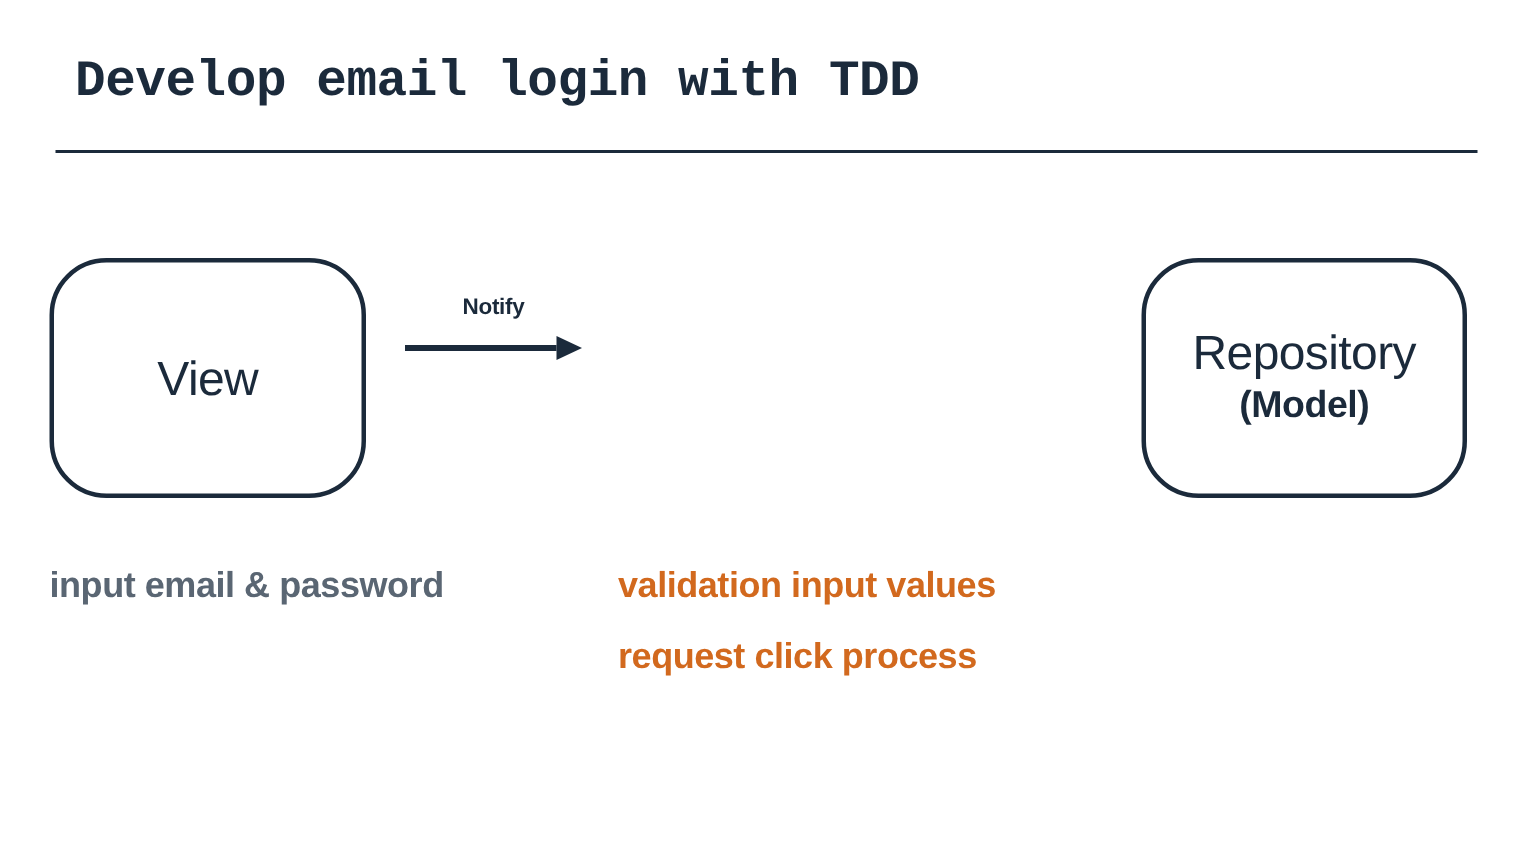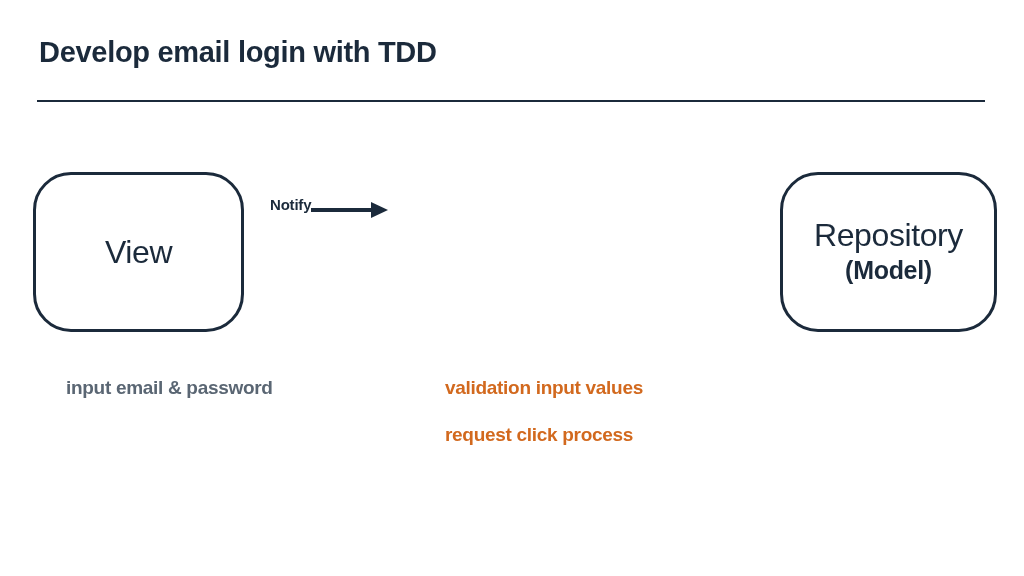--- a/index.html
+++ b/index.html
@@ -15,26 +15,27 @@
   .slide {
     position: relative;
     width: 1024px;
     height: 576px;
     background: var(--bg);
     overflow: hidden;
   }
 
   .title {
     position: absolute;
-    left: 39px;
+    left: 50px;
     top: 36px;
-    font-size: 29px;
+    font-size: 34px;
     font-weight: 700;
     letter-spacing: -0.3px;
     color: var(--navy);
+    font-family: Liberation Mono, monospace;
   }
 
   .divider {
     position: absolute;
     left: 37px;
     top: 100px;
     width: 948px;
     height: 2px;
     background: var(--navy);
   }
@@ -47,39 +48,40 @@
     border-radius: 38px;
     background: var(--bg);
     display: flex;
     flex-direction: column;
     align-items: center;
     justify-content: center;
     color: var(--navy);
   }
   .box-view      { left: 33px;  width: 211px; }
   .box-presenter { left: 405px; width: 217px; }
-  .box-repository{ left: 780px; width: 217px; }
+  .box-repository{ left: 761px; width: 217px; }
 
   .box-label {
     font-size: 32px;
     font-weight: 400;
     letter-spacing: -0.4px;
     line-height: 1.15;
   }
   .box-sublabel {
     font-size: 25px;
     font-weight: 700;
     letter-spacing: -0.3px;
     line-height: 1.3;
   }
 
   .arrow {
     position: absolute;
     top: 196px;
     display: flex;
+    flex-direction: column;
     align-items: center;
   }
   .arrow-notify  { left: 270px; width: 118px; }
   .arrow-request { left: 638px; width: 120px; }
 
   .arrow-label {
     font-size: 15px;
     font-weight: 700;
     letter-spacing: -0.2px;
     color: var(--c);
@@ -98,25 +100,24 @@
   .arrow-head {
     width: 0;
     height: 0;
     border-left: 17px solid var(--c);
     border-top: 8px solid transparent;
     border-bottom: 8px solid transparent;
   }
 
   .note {
     position: absolute;
-    font-size: 19px;
+    font-size: 24px;
     font-weight: 600;
     letter-spacing: -0.3px;
     white-space: nowrap;
-    margin-left: 33px;
   }
   .note-gray   { color: var(--gray); }
   .note-orange { color: var(--orange); }
   .note-col-left  { left: 33px; }
   .note-col-right { left: 412px; }
   .note-row-1 { top: 377px; }
   .note-row-2 { top: 424px; }
 </style>
 </head>
 <body>

